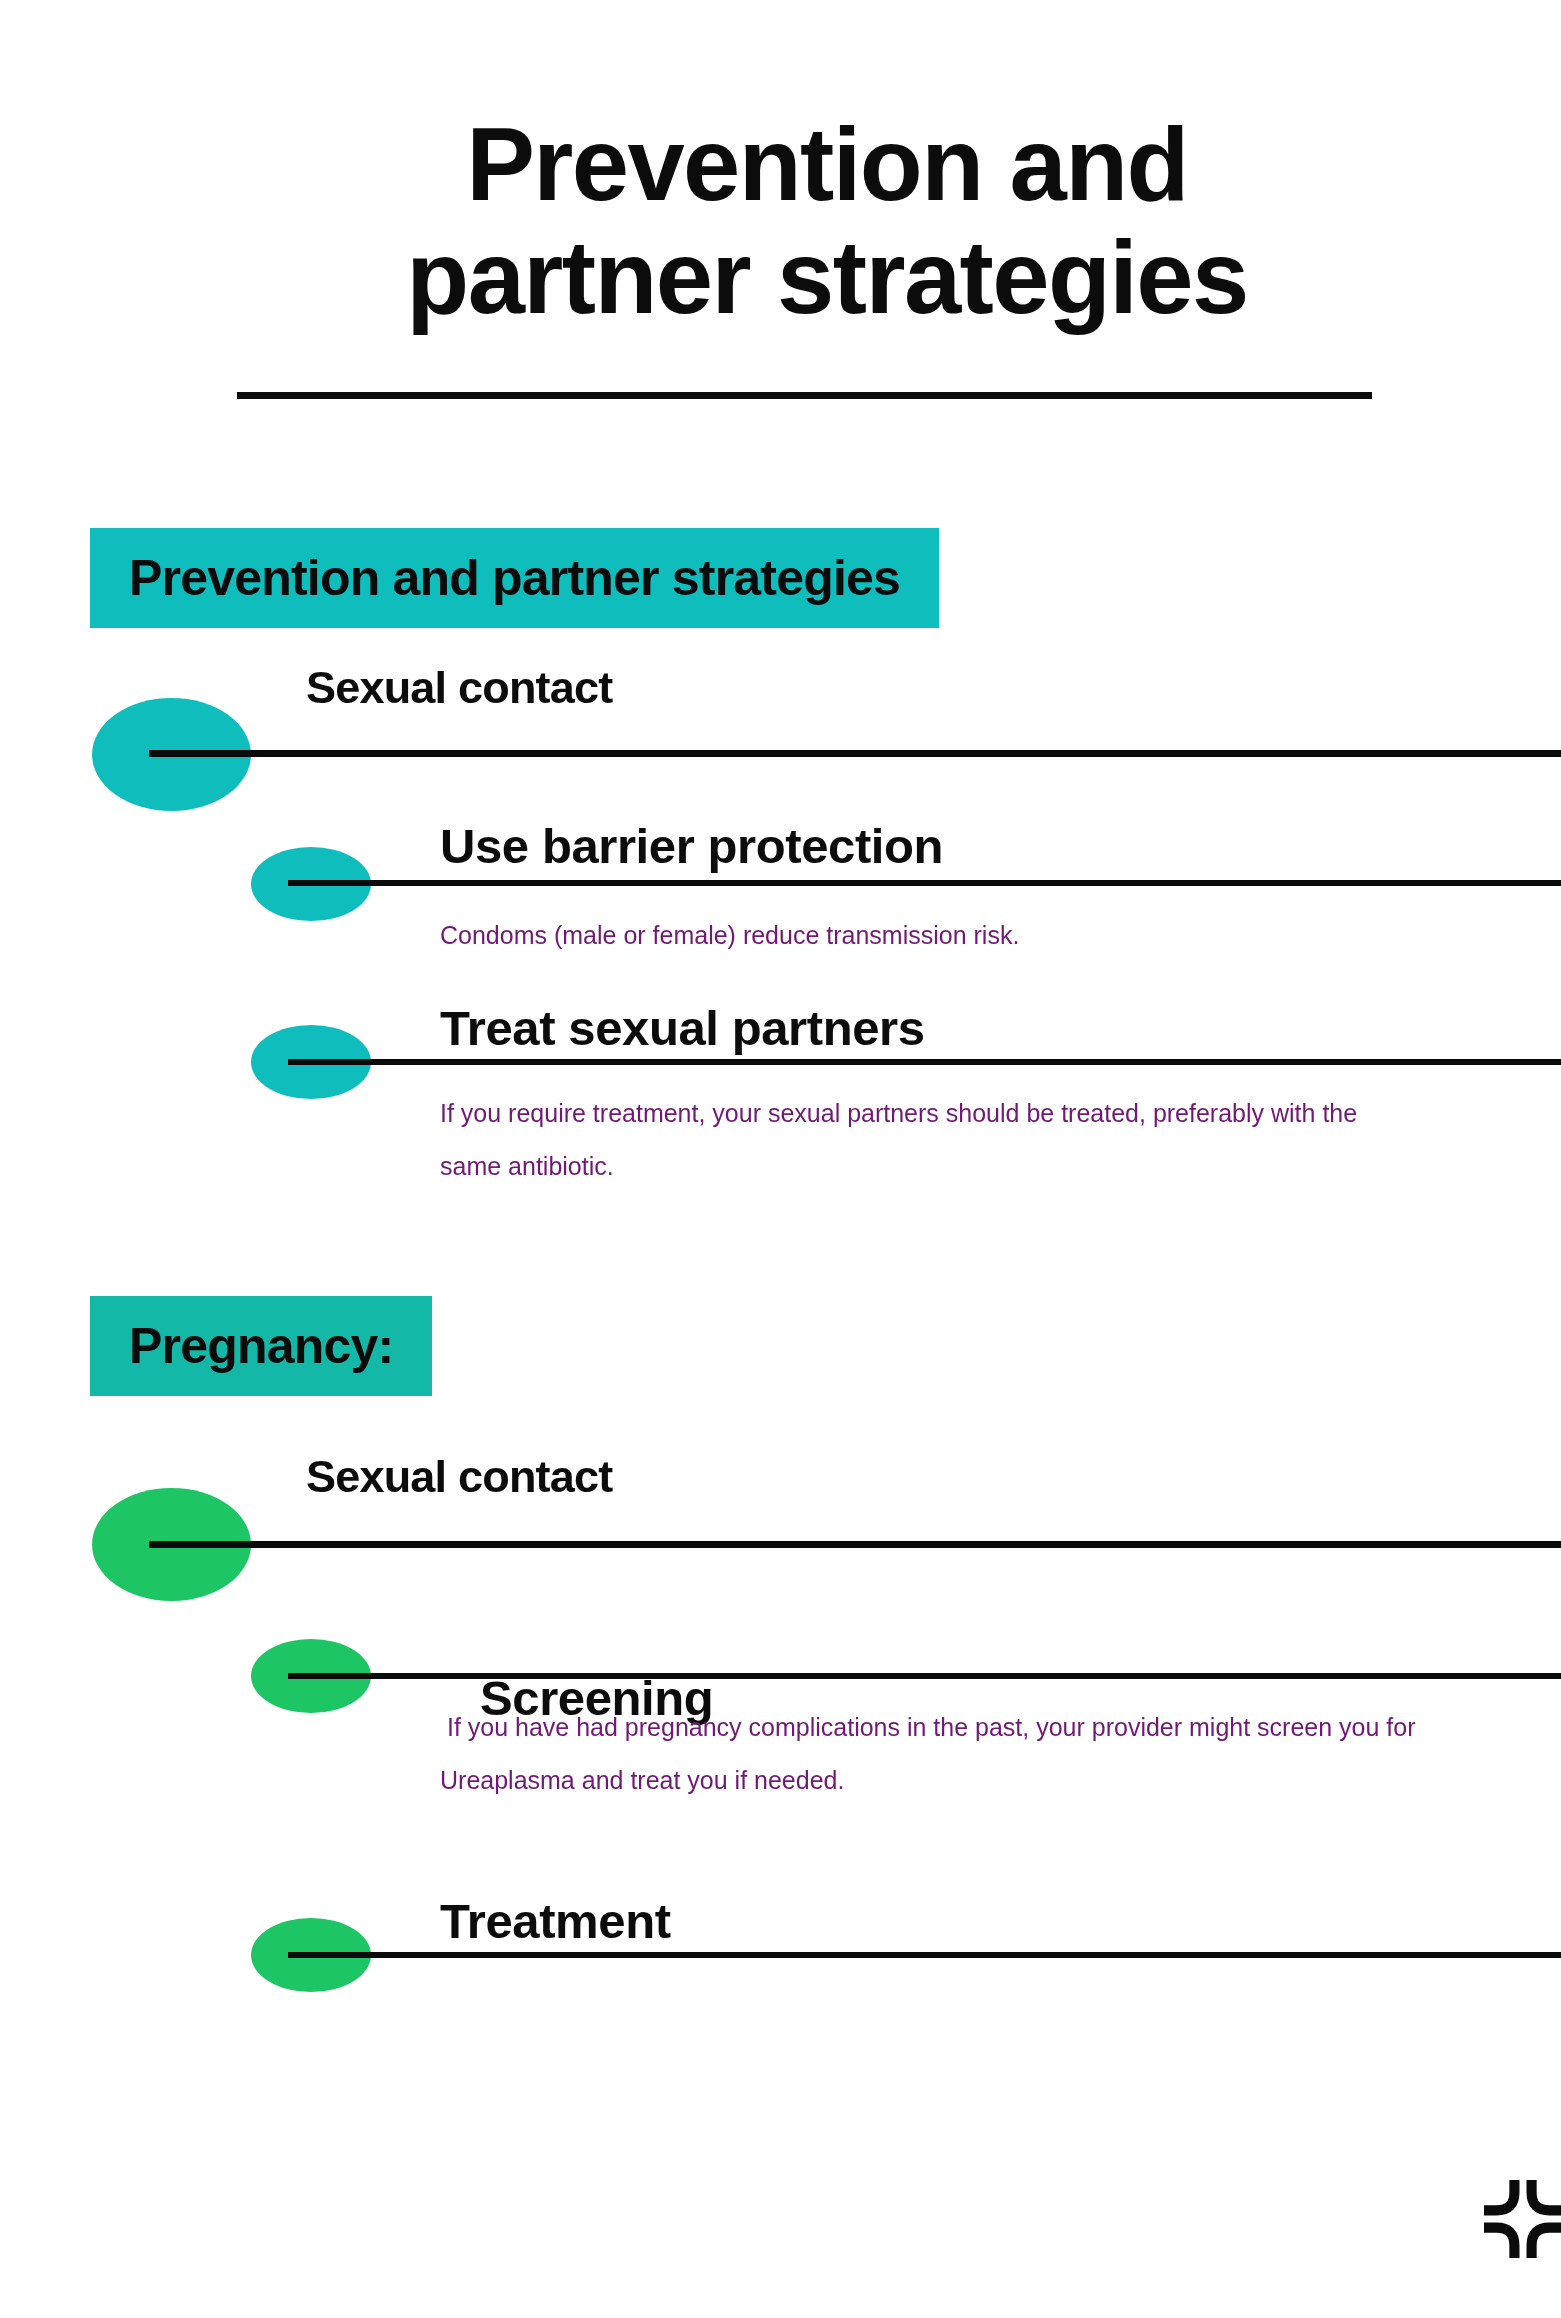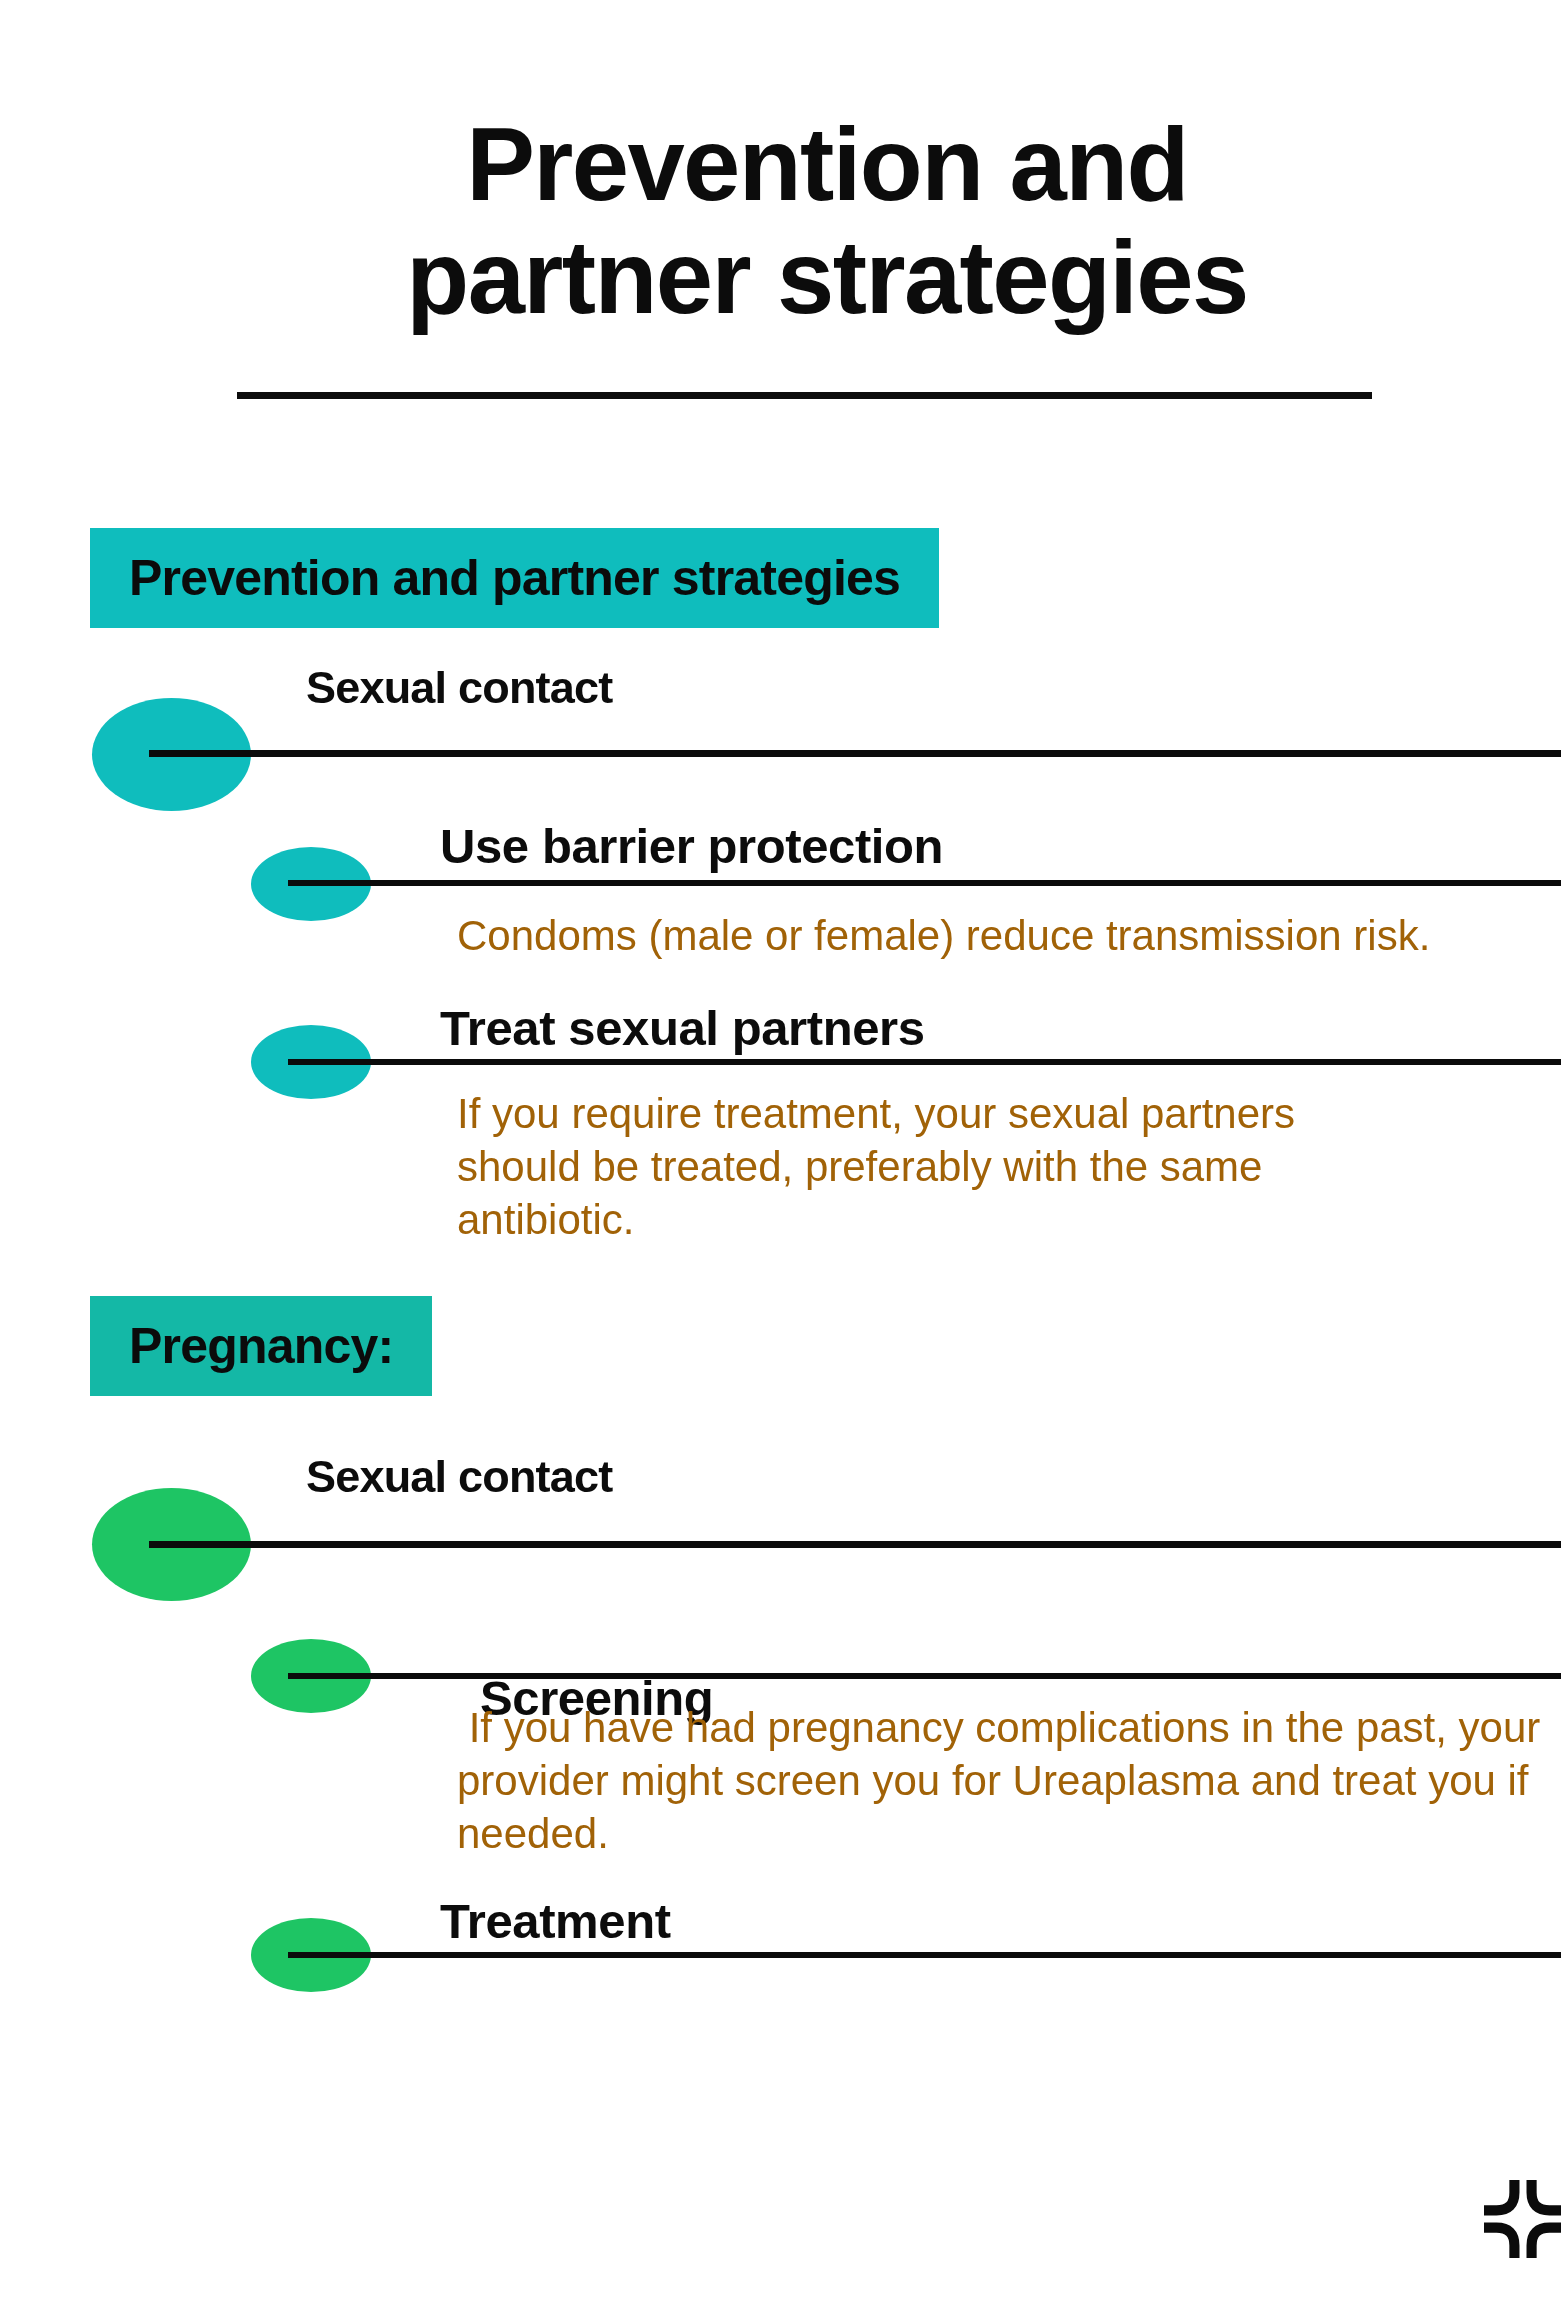--- a/index.html
+++ b/index.html
@@ -57,24 +57,23 @@
   .rule.big   { left: 149px; height: 7px; }
   .rule.small { left: 288px; height: 6.3px; }
 
   .item-title {
     left: 394px;
     font-size: 49px; font-weight: 700; letter-spacing: -0.4px;
     line-height: 1.2;
   }
   .item-body {
     left: 394px;
-    font-size: 42px; font-weight: 400;
-    line-height: 53px; color: #a16207;
+    font-size: 25px; font-weight: 400;
+    line-height: 53px; color: #701a75;
     white-space: pre-wrap;
-    margin-left: 17px;
   }
   .body-w1 { max-width: 979px; }
   .body-w2 { max-width: 932px; }
   .body-w3 { max-width: 1097px; }
   .body-w4 { max-width: 987px; }
 
   .logo {
     left: 1438px; top: 2180px;
     width: 78px; height: 78px;
   }

